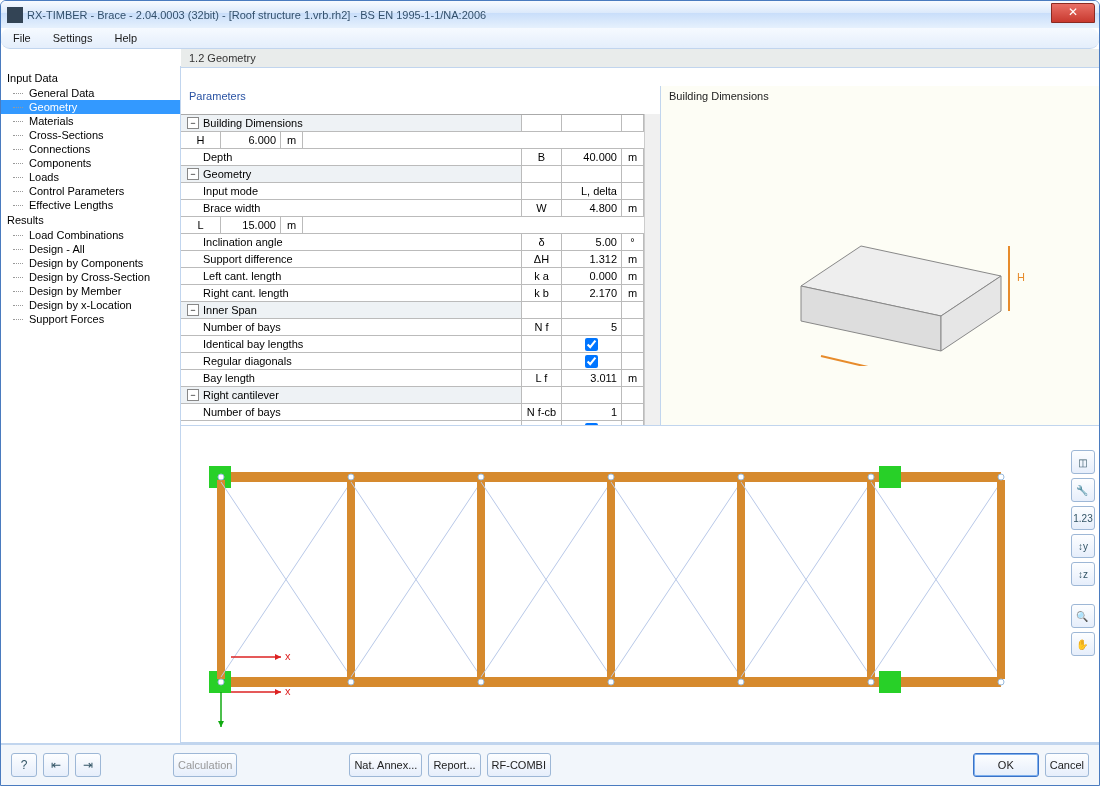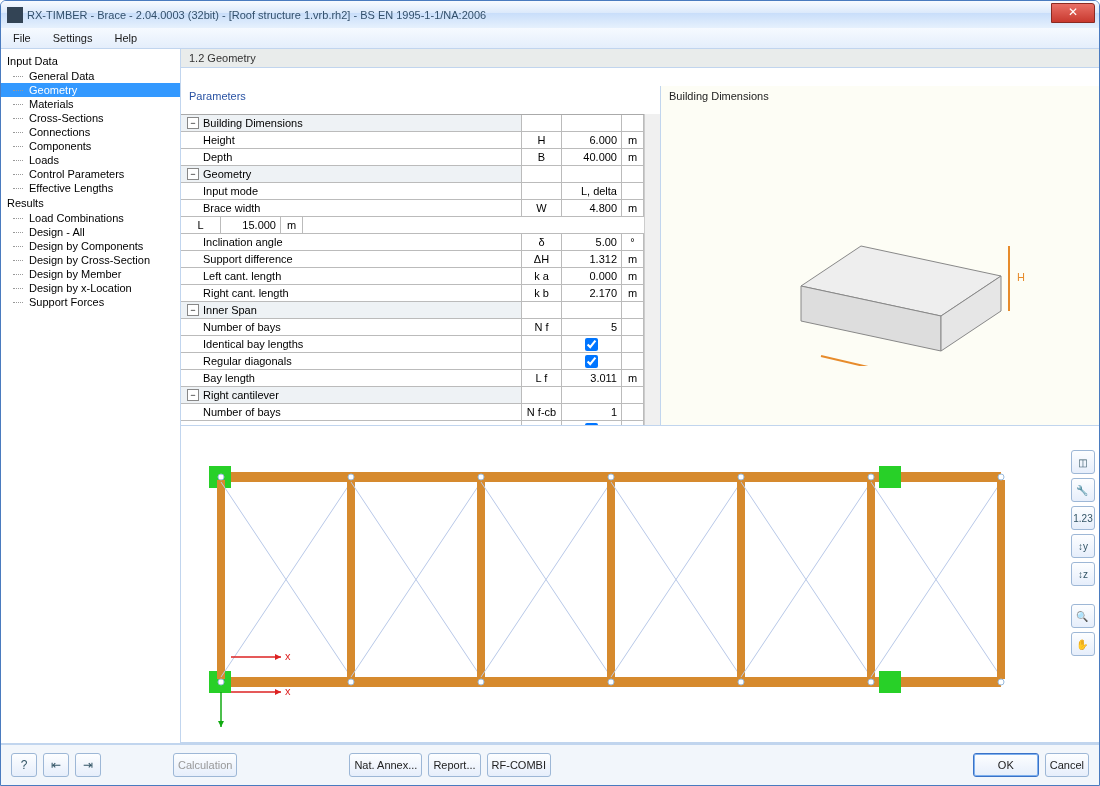--- a/index.html
+++ b/index.html
@@ -2,24 +2,24 @@
 <html><head>
 <meta charset="utf-8">
 <style>
 * { box-sizing: border-box; margin: 0; padding: 0; font-family: "Segoe UI", Tahoma, sans-serif; font-size: 11px; }
 body { background: #fff; width: 1100px; height: 786px; overflow: hidden; }
 .window { width: 1100px; height: 786px; border: 1px solid #4a7bbf; border-radius: 6px 6px 0 0; overflow: hidden; background: #fff; display: flex; flex-direction: column; }
 .titlebar { height: 28px; background: linear-gradient(#f8fbff,#dbe9fb 45%,#c9defa 46%,#e6f1fd); display: flex; align-items: center; padding: 0 6px; color: #33506b; position: relative; }
 .titlebar-icon { width: 16px; height: 16px; margin-right: 4px; background: #345; display: inline-block; }
 .title-text { flex: 1; }
 .close-btn { position: absolute; right: 4px; top: 2px; width: 44px; height: 20px; background: linear-gradient(#e97066,#c8392f); border: 1px solid #8a2a22; border-radius: 0 3px 0 0; color: #fff; text-align: center; line-height: 16px; font-size: 12px; }
-.menubar { height: 22px; background: linear-gradient(#f6faff,#e4eefb); border-bottom: 1px solid #c1d5ee; display: flex; align-items: center; padding: 0 6px; gap: 10px; color: #1a1a1a; }
+.menubar { height: 22px; background: linear-gradient(#f6faff,#e4eefb); border-bottom: 1px solid #c1d5ee; display: flex; align-items: center; padding: 0 6px; gap: 10px; color: #1a1a1a; border-radius: 9px; }
 .menubar span { padding: 2px 6px; }
 .content { flex: 1; display: flex; border-bottom: 1px solid #c1d5ee; }
-.sidebar { width: 180px; border-right: 1px solid #c1d5ee; padding: 4px 0; overflow: auto; }
+.sidebar { width: 180px; border-right: 1px solid #c1d5ee; padding: 4px 0; overflow: auto; margin-top: 17px; }
 .sidebar .group { color: #000; padding: 2px 6px; }
 .sidebar .item { padding: 1px 4px 1px 28px; position: relative; color: #000; cursor: default; }
 .sidebar .item::before { content: ""; position: absolute; left: 12px; top: 50%; width: 10px; border-top: 1px dotted #999; }
 .sidebar .item.sel { background: #3399ff; color: #fff; }
 .main { flex: 1; display: flex; flex-direction: column; gap: 18px; }
 .pane-title { background: #e9eceb; border-bottom: 1px solid #c1d5ee; padding: 3px 8px; color: #333; }
 .upper { display: flex; height: 340px; border-bottom: 1px solid #c1d5ee; }
 .param-wrap { width: 480px; border-right: 1px solid #c1d5ee; display: flex; flex-direction: column; overflow: hidden; }
 .param-head { color: #2952a3; padding: 4px 8px 12px; }
 .grid { border-top: 1px solid #aaa; overflow: auto; flex: 1; }
@@ -92,21 +92,20 @@
           <div class="param-head">Parameters</div>
           <div style="display:flex;flex:1;overflow:hidden;">
             <div class="grid" id="grid">
                 <div class="grid-row">
                   <div class="gcell ghead"><span class="tw">−</span>Building Dimensions</div>
                   <div class="gcell gsym"></div>
                   <div class="gcell gval"></div>
                   <div class="gcell gunit"></div>
                 </div>
                 <div class="grid-row">
-                  <div class="gcell gname">Height</div>
                   <div class="gcell gsym">H</div>
                   <div class="gcell gval">6.000</div>
                   <div class="gcell gunit">m</div>
                 </div>
                 <div class="grid-row">
                   <div class="gcell gname">Depth</div>
                   <div class="gcell gsym">B</div>
                   <div class="gcell gval">40.000</div>
                   <div class="gcell gunit">m</div>
                 </div>

